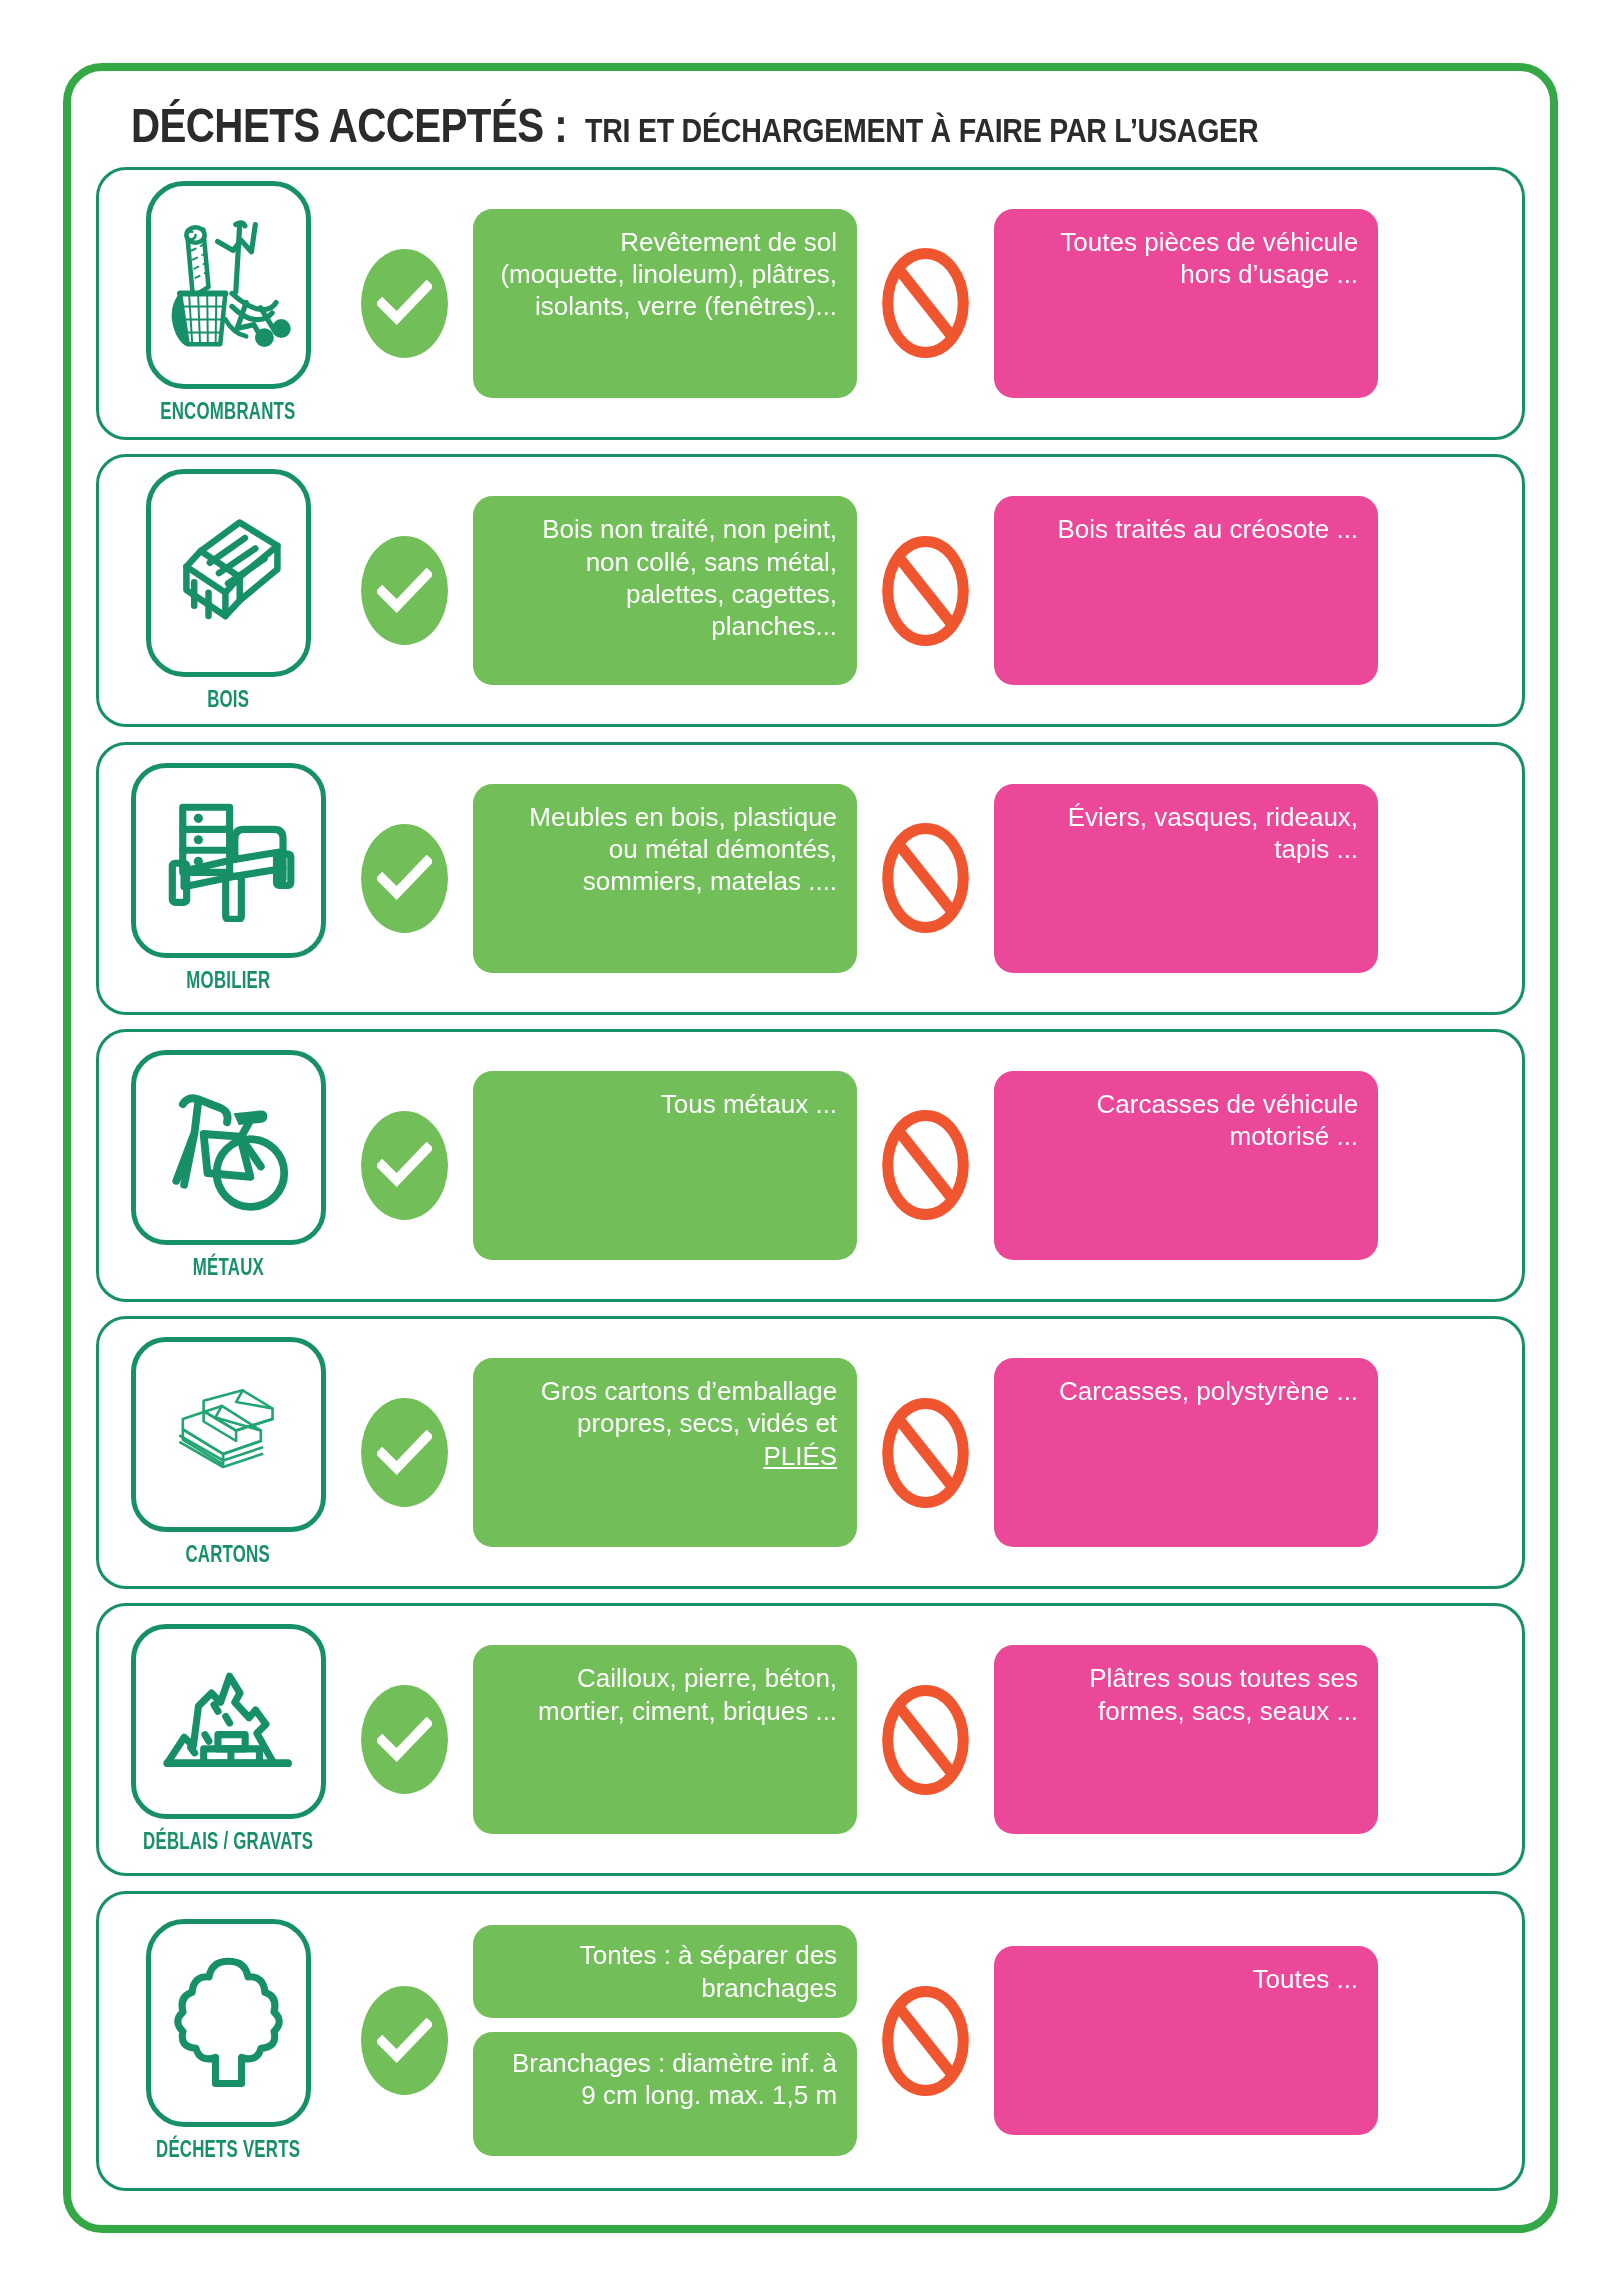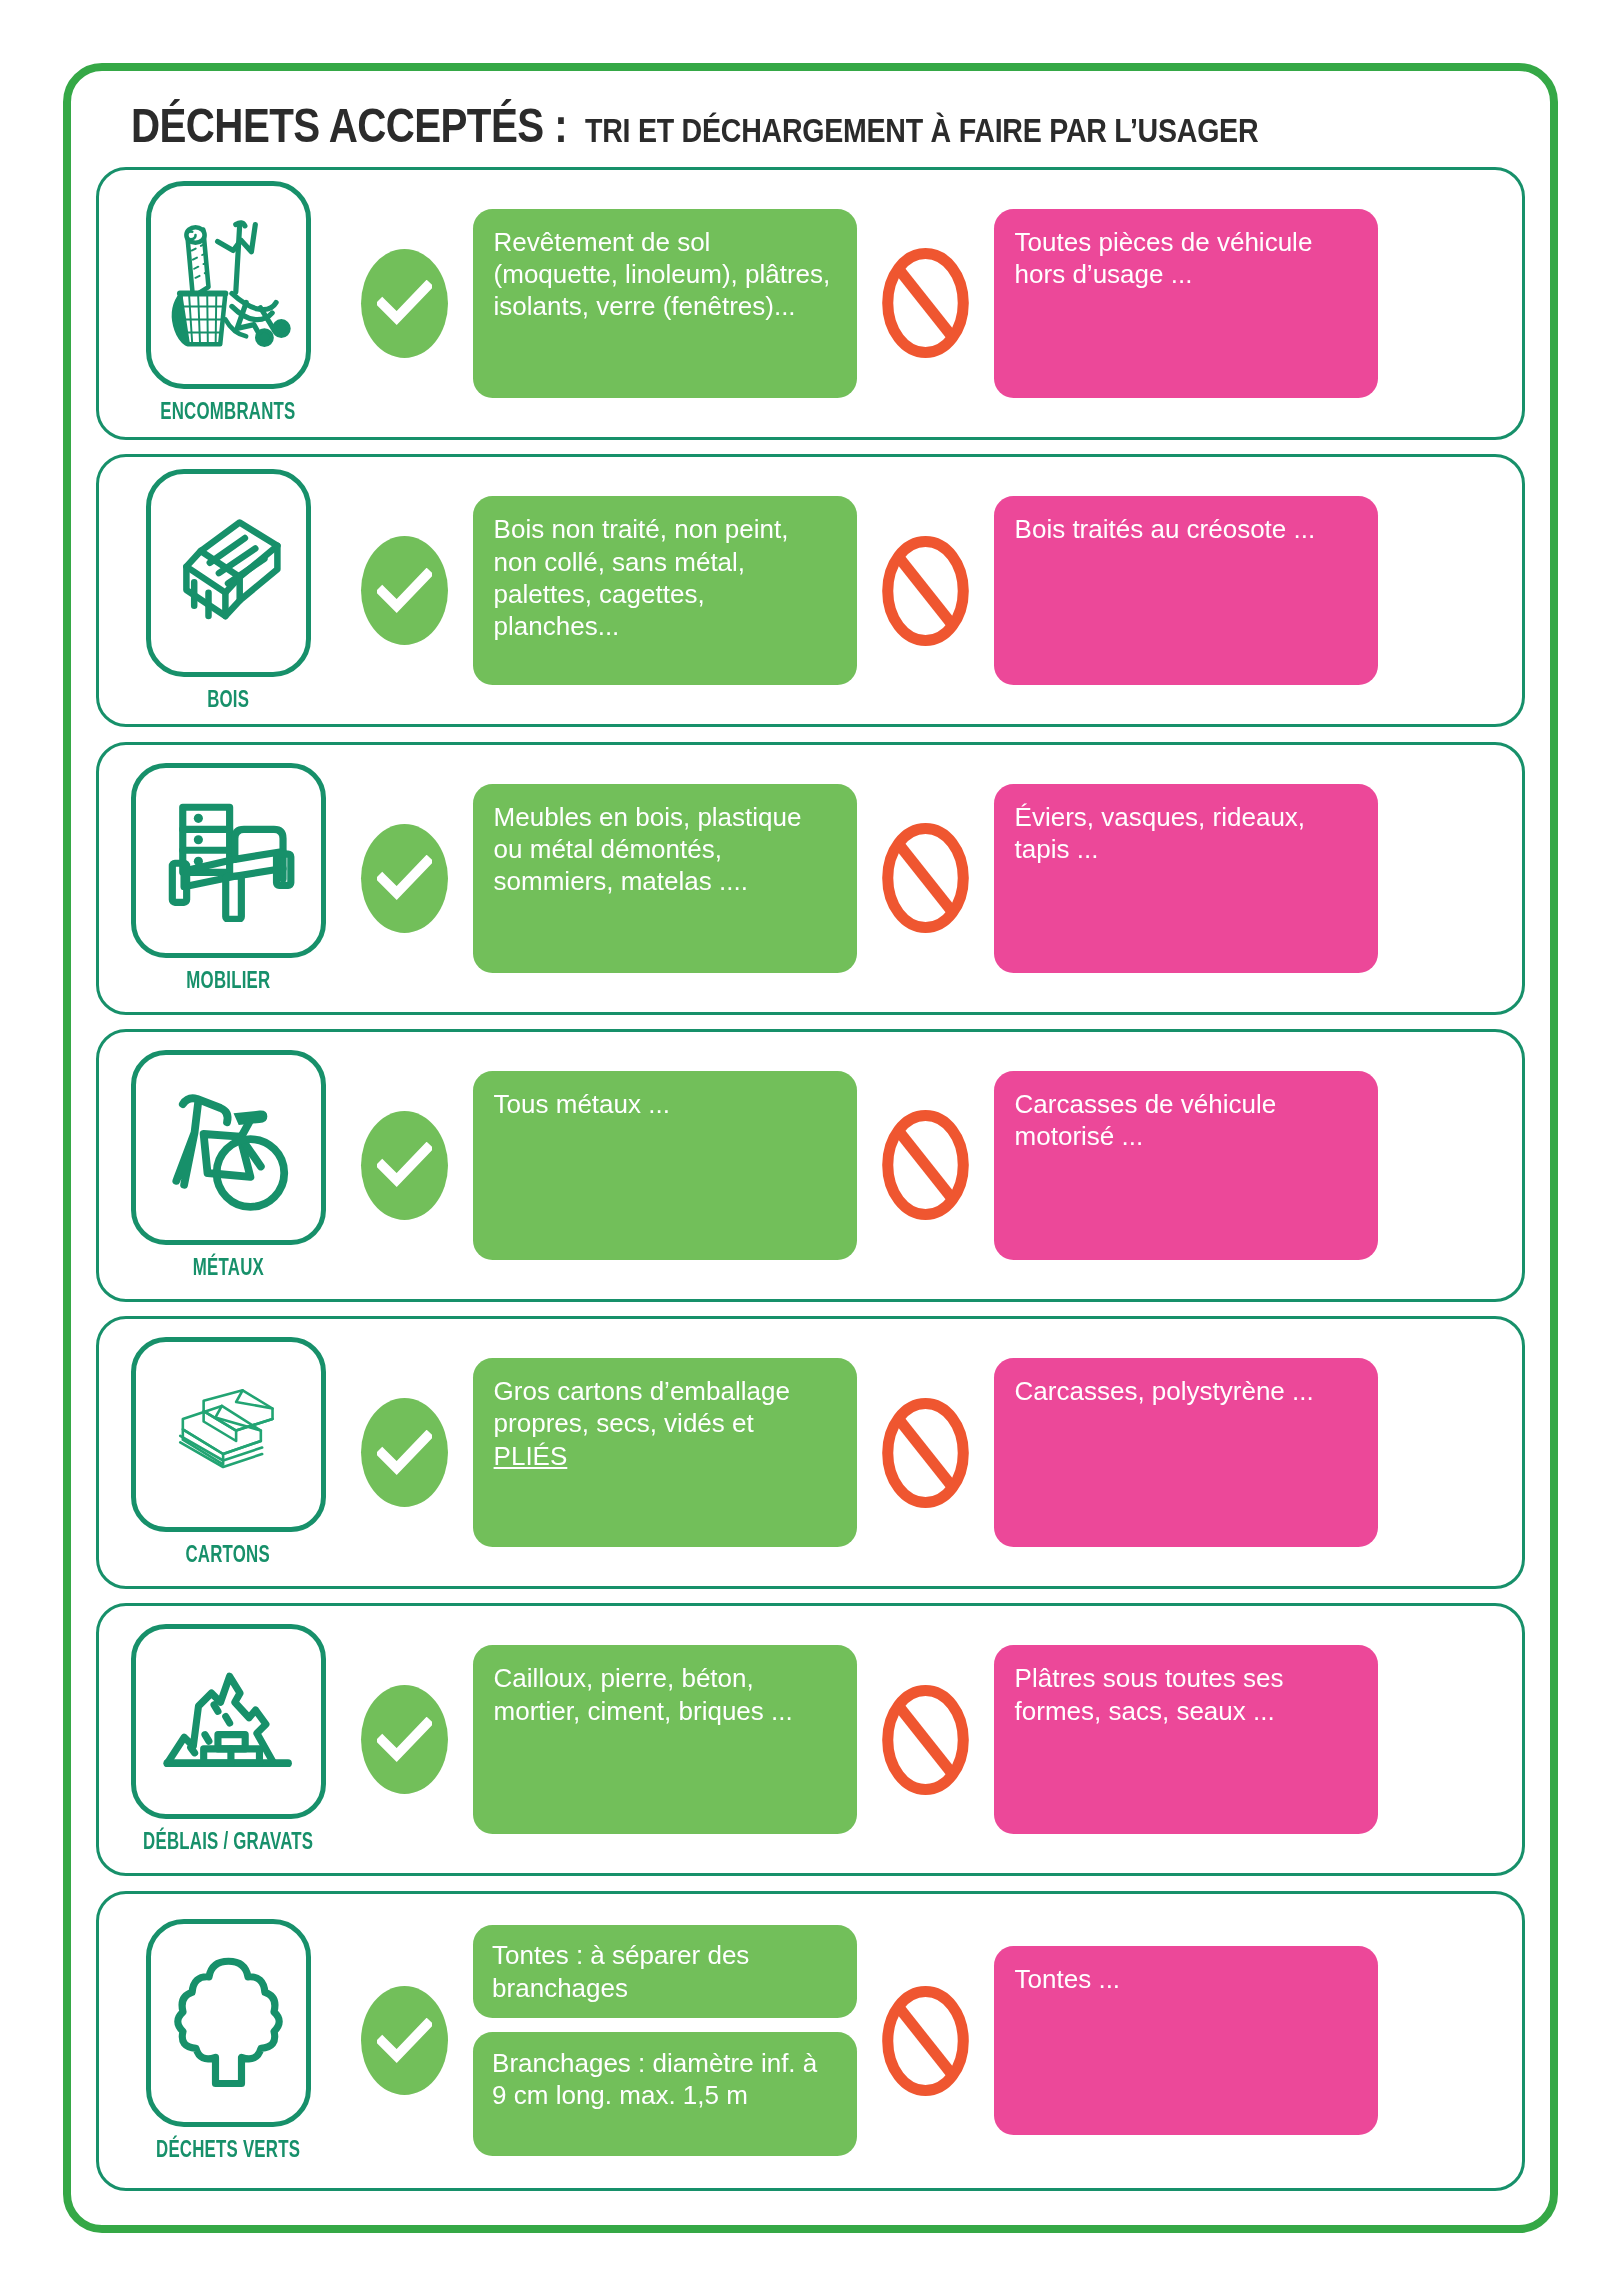--- a/index.html
+++ b/index.html
@@ -119,20 +119,21 @@
     width:89px;height:112px;
     display:flex;align-items:center;justify-content:center;
   }
   
   .msg-col{
     flex:0 0 384px;
     width:384px;
     display:flex;flex-direction:column;
     justify-content:center;
     gap:13px;
+    text-align:right;
   }
   .msg-col.stacked{gap:14.3px;}
   .msg{
     border-radius:19.5px;
     box-sizing:border-box;
     padding:17px 19.5px 17px 21px;
     color:#ffffff;
     font-family:"Liberation Sans", sans-serif;
     font-size:26px;
     line-height:1.24;
@@ -454,20 +455,20 @@
         </div>
         <div class="mark">
           <div class="ban">
             <svg width="89" height="112" viewBox="0 0 136 172">
               <ellipse cx="68" cy="86" rx="58" ry="76" fill="none" stroke="#ef5630" stroke-width="17"></ellipse>
               <path d="M30 38 L106 134" stroke="#ef5630" stroke-width="17"></path>
             </svg>
           </div>
         </div>
         <div class="msg-col">
-          <div class="msg no">Tontes ...</div>
+          <div class="msg no">Toutes ...</div>
         </div>
       </div>
 
     </div>
   </div>
 </div>
 
 
 </body></html>

